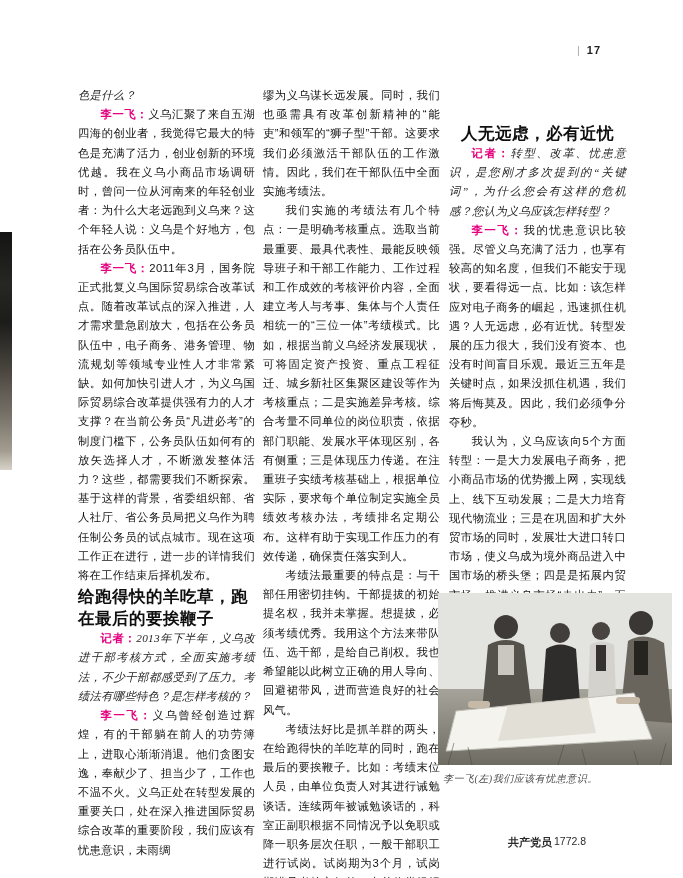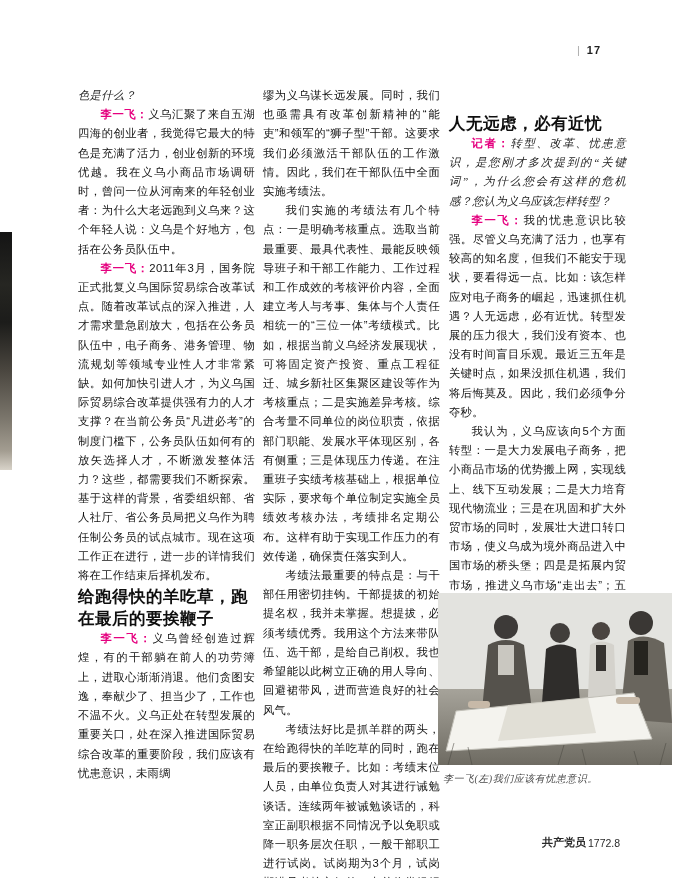--- a/index.html
+++ b/index.html
@@ -21,47 +21,48 @@
   #col3{left:449px;}
   .col p{margin:0;}
   .para{text-indent:2em;}
   .cont{text-indent:0;}
   .speaker{color:#e5007f;font-weight:bold;font-style:normal;}
   .kai{font-family:"Liberation Serif","DejaVu Serif",serif;font-style:italic;color:#242424;}
   .hei{color:#141414;}
   .heading{font-weight:bold;font-size:16.5px;line-height:22px;color:#0f0f0f;
            text-indent:0;text-align:left;letter-spacing:0.5px;margin:13px 0 8px 0;
            font-style:normal;font-family:"Liberation Sans","DejaVu Sans",sans-serif;}
-  .heading.first{margin-top:26px;}
+  .heading.first{margin-top:36px;text-align:center;}
 
   
   .photo{position:absolute;left:438px;top:593px;width:234px;height:172px;overflow:hidden;
          background:#ddddd8;}
   .caption{position:absolute;left:443px;top:772px;width:230px;font-size:10px;color:#4a4a4a;
            font-family:"Liberation Serif","DejaVu Serif",serif;font-style:italic;letter-spacing:0.5px;}
 
   
-  .footer{position:absolute;top:835px;left:542px;width:100px;display:flex;align-items:center;
+  .footer{position:absolute;top:835px;left:508px;width:100px;display:flex;align-items:flex-start;
           gap:2px;font-size:10.5px;color:#2b2b2b;}
   .footer .logo{font-family:"Liberation Serif","DejaVu Serif",serif;font-weight:bold;font-size:11px;}
 </style>
 </head>
 <body>
 
 <div class="page">
 
   <div class="pagenum"><span class="bar">|</span><span>17</span></div>
 
   <div class="left-strip"></div>
 
   <div class="col" id="col1">
     <p class="cont kai"><span>色是什么？</span></p>
     <p class="para hei"><span class="speaker">李一飞：</span><span>义乌汇聚了来自五湖四海的创业者，我觉得它最大的特色是充满了活力，创业创新的环境优越。我在义乌小商品市场调研时，曾问一位从河南来的年轻创业者：为什么大老远跑到义乌来？这个年轻人说：义乌是个好地方，包括在公务员队伍中。</span></p>
     <p class="para hei"><span class="speaker">李一飞：</span><span>2011年3月，国务院正式批复义乌国际贸易综合改革试点。随着改革试点的深入推进，人才需求量急剧放大，包括在公务员队伍中，电子商务、港务管理、物流规划等领域专业性人才非常紧缺。如何加快引进人才，为义乌国际贸易综合改革提供强有力的人才支撑？在当前公务员“凡进必考”的制度门槛下，公务员队伍如何有的放矢选择人才，不断激发整体活力？这些，都需要我们不断探索。基于这样的背景，省委组织部、省人社厅、省公务员局把义乌作为聘任制公务员的试点城市。现在这项工作正在进行，进一步的详情我们将在工作结束后择机发布。</span></p>
     <p class="heading">给跑得快的羊吃草，跑在最后的要挨鞭子</p>
+    <p class="para kai"><span class="speaker">记者：</span><span>2013年下半年，义乌改进干部考核方式，全面实施考绩法，不少干部都感受到了压力。考绩法有哪些特色？是怎样考核的？</span></p>
     <p class="para hei"><span class="speaker">李一飞：</span><span>义乌曾经创造过辉煌，有的干部躺在前人的功劳簿上，进取心渐渐消退。他们贪图安逸，奉献少了、担当少了，工作也不温不火。义乌正处在转型发展的重要关口，处在深入推进国际贸易综合改革的重要阶段，我们应该有忧患意识，未雨绸</span></p>
   </div>
 
   <div class="col" id="col2">
     <p class="cont hei"><span>缪为义乌谋长远发展。同时，我们也亟需具有改革创新精神的“能吏”和领军的“狮子型”干部。这要求我们必须激活干部队伍的工作激情。因此，我们在干部队伍中全面实施考绩法。</span></p>
     <p class="para hei"><span>我们实施的考绩法有几个特点：一是明确考核重点。选取当前最重要、最具代表性、最能反映领导班子和干部工作能力、工作过程和工作成效的考核评价内容，全面建立考人与考事、集体与个人责任相统一的“三位一体”考绩模式。比如，根据当前义乌经济发展现状，可将固定资产投资、重点工程征迁、城乡新社区集聚区建设等作为考核重点；二是实施差异考核。综合考量不同单位的岗位职责，依据部门职能、发展水平体现区别，各有侧重；三是体现压力传递。在注重班子实绩考核基础上，根据单位实际，要求每个单位制定实施全员绩效考核办法，考绩排名定期公布。这样有助于实现工作压力的有效传递，确保责任落实到人。</span></p>
     <p class="para hei"><span>考绩法最重要的特点是：与干部任用密切挂钩。干部提拔的初始提名权，我并未掌握。想提拔，必须考绩优秀。我用这个方法来带队伍、选干部，是给自己削权。我也希望能以此树立正确的用人导向、回避裙带风，进而营造良好的社会风气。</span></p>
     <p class="para hei"><span>考绩法好比是抓羊群的两头，在给跑得快的羊吃草的同时，跑在最后的要挨鞭子。比如：考绩末位人员，由单位负责人对其进行诫勉谈话。连续两年被诫勉谈话的，科室正副职根据不同情况予以免职或降一职务层次任职，一般干部职工进行试岗。试岗期为3个月，试岗期满且考核良好的，由单位党组织重新安排工作。</span></p>
   </div>
 

